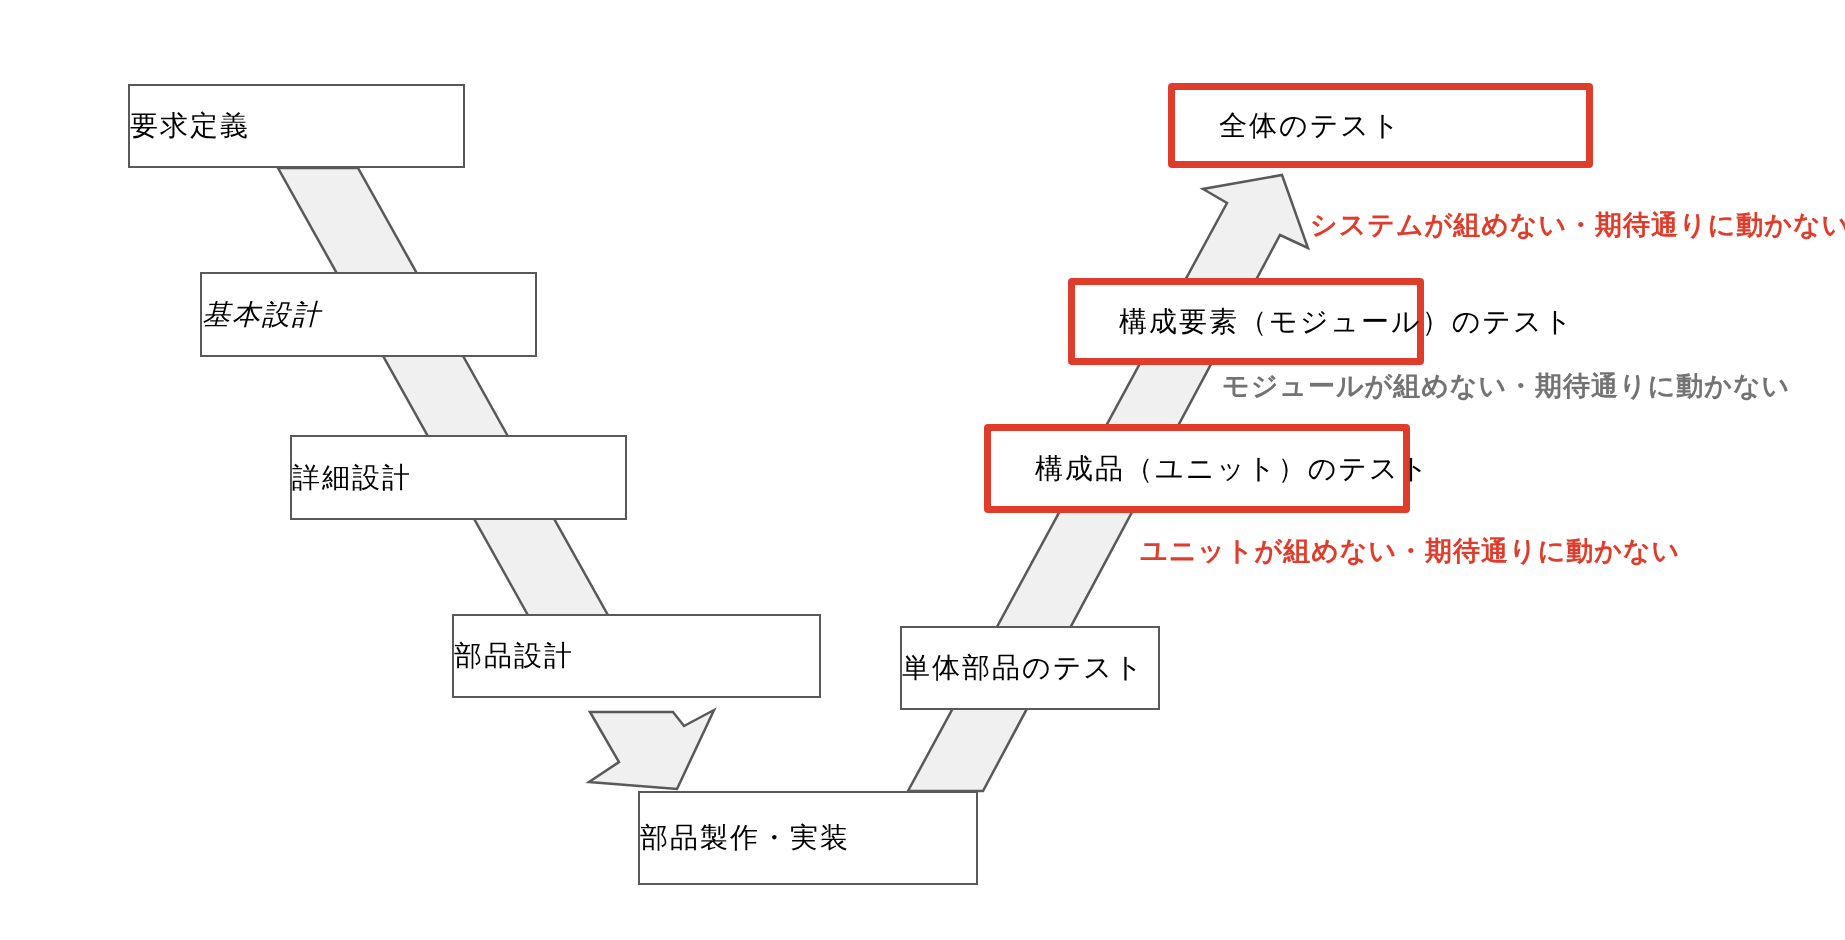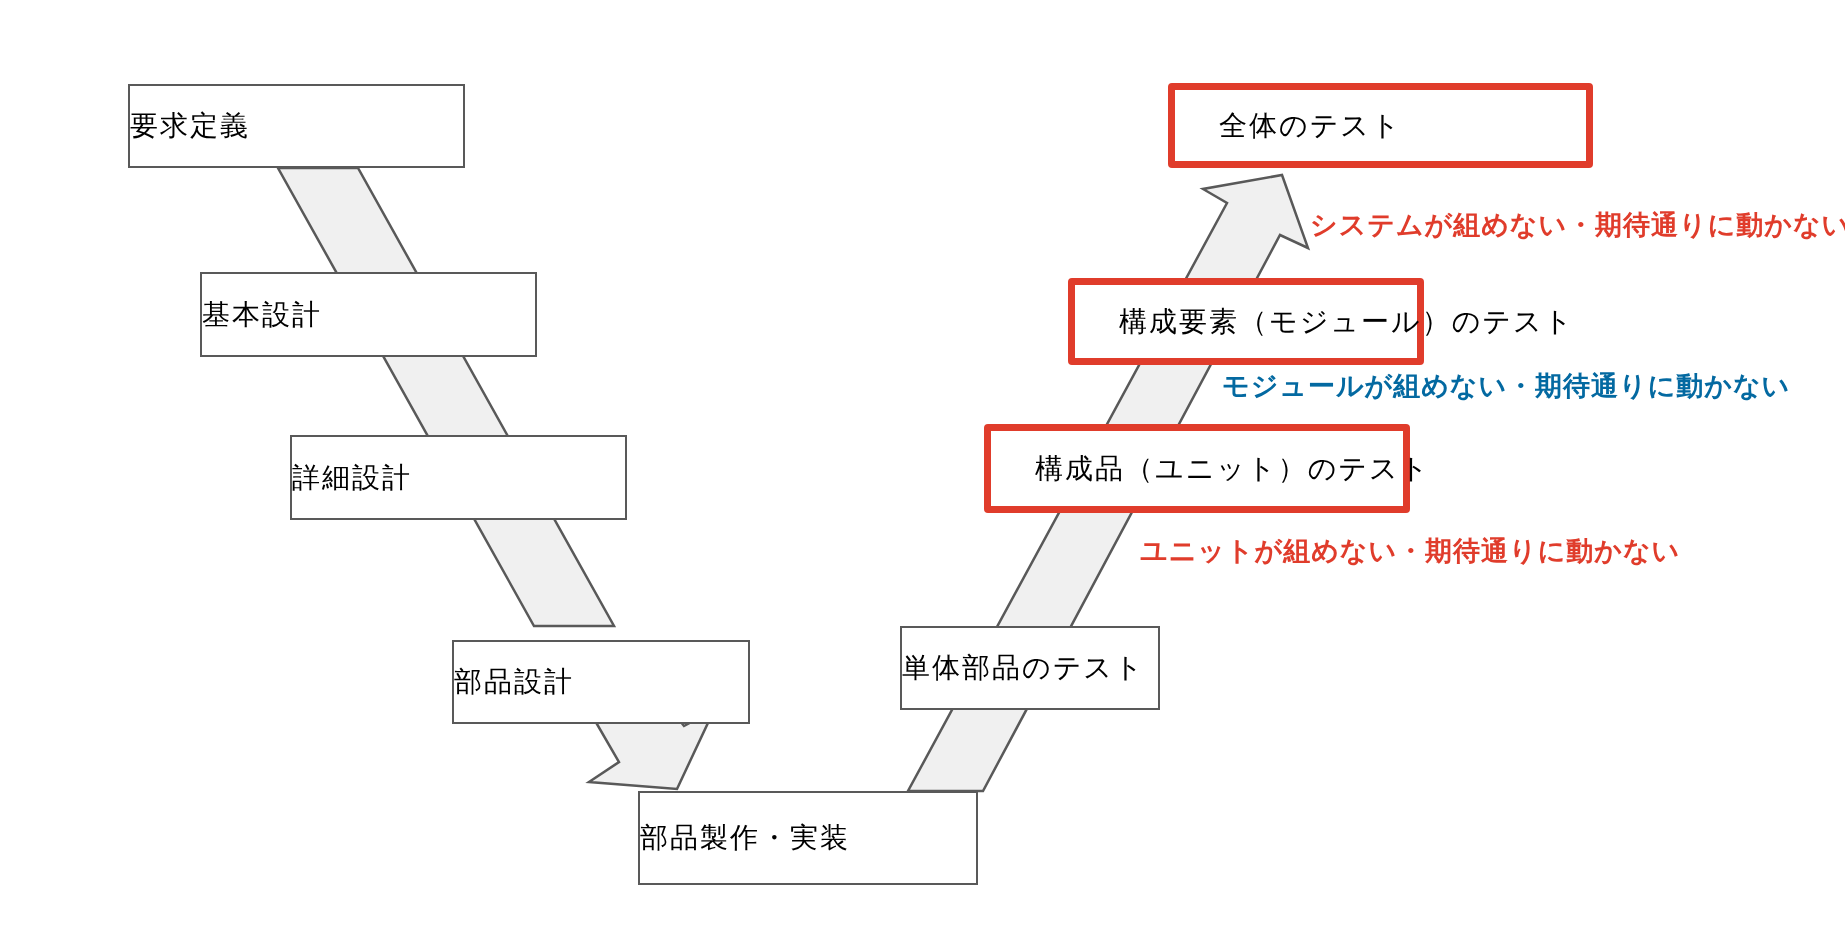--- a/index.html
+++ b/index.html
@@ -29,23 +29,23 @@
   }
   .annotation{
     position:absolute;
     font-size:27px;
     font-weight:bold;
     white-space:nowrap;
     letter-spacing:1px;
   }
   
   #box-req    {left:128px; top:84px;  width:337px; height:84px;}
-  #box-basic  {left:200px; top:272px; width:337px; height:85px;}
+  #box-basic  {left:200px; top:272px; width:337px; height:85px;font-style:italic;}
   #box-detail {left:290px; top:427px; width:337px; height:85px;margin-top:8px;}
-  #box-part   {left:452px; top:640px; width:298px; height:84px;}
+  #box-part   {left:452px; top:614px; width:369px; height:84px;}
   #box-build  {left:638px; top:791px; width:340px; height:94px;}
   
   #box-unittest {left:900px;  top:626px; width:260px; height:84px;}
   #box-unit     {left:984px;  top:424px; width:426px; height:89px;}
   #box-module   {left:1068px; top:278px; width:356px; height:87px;}
   #box-whole    {left:1168px; top:83px;  width:425px; height:85px;}
   
   #ann-system {left:1310px; top:207px;}
   #ann-module {left:1222px; top:368px;}
   #ann-unit   {left:1140px; top:533px;}
@@ -88,16 +88,16 @@
     <span>構成品（ユニット）のテスト</span>
   </div>
   <div class="box red" id="box-module" style="border-color: rgb(224, 60, 43);">
     <span>構成要素（モジュール）のテスト</span>
   </div>
   <div class="box red" id="box-whole" style="border-color: rgb(224, 60, 43);">
     <span>全体のテスト</span>
   </div>
 
   <div class="annotation" id="ann-system" style="color: rgb(224, 60, 43);">システムが組めない・期待通りに動かない</div>
-  <div class="annotation" id="ann-module" style="color: #0369a1; text-align: right;">モジュールが組めない・期待通りに動かない</div>
+  <div class="annotation" id="ann-module" style="color: #737373; text-align: right;">モジュールが組めない・期待通りに動かない</div>
   <div class="annotation" id="ann-unit" style="color: rgb(224, 60, 43);">ユニットが組めない・期待通りに動かない</div>
 
 </div>
 
 </body></html>

